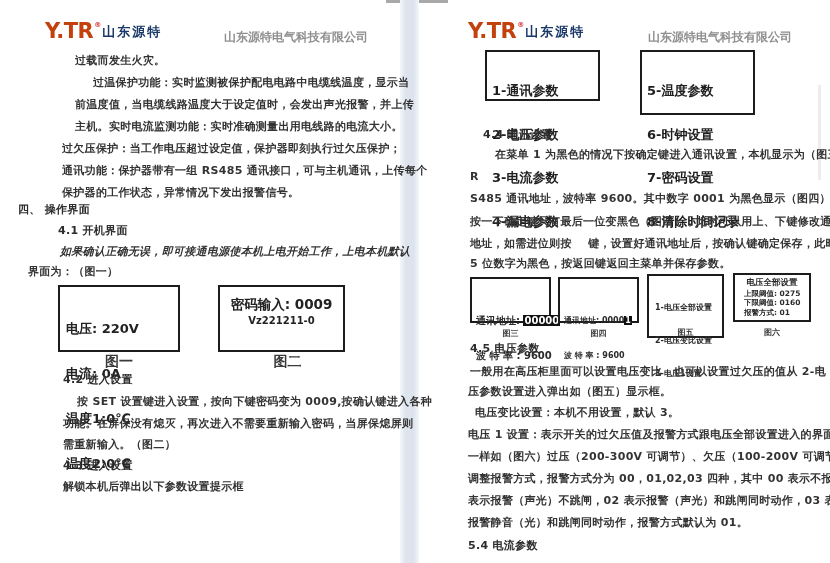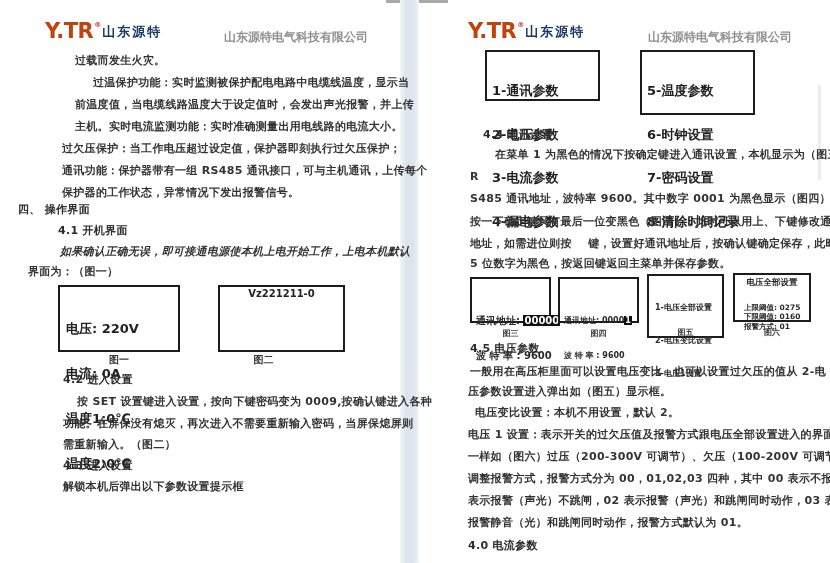--- a/index.html
+++ b/index.html
@@ -28,32 +28,32 @@
 
   
   .fig-box { position:absolute; box-sizing:border-box; border:2px solid #1c1c1c; background:#fff; color:#222; }
   .fig-caption { position:absolute; font-weight:600; color:#3a3a3a; text-align:center; }
 
   .fig1 { left:58px;  top:285px; width:122px; height:67px; padding:4px 6px; font-size:13px; font-weight:700; line-height:15px; white-space:pre; }
   .fig2 { left:218px; top:285px; width:127px; height:67px; text-align:center; }
   .fig2-title { margin-top:5px;  font-size:12.5px; font-weight:700; }
   .fig2-pass  { margin-top:9px;  font-size:13.5px; font-weight:700; white-space:pre; }
   .fig2-ver   { margin-top:1px;  font-size:10px;   font-weight:600; }
-  .cap-lg { font-size:10px; }
+  .cap-lg { font-size:14px; }
 
   .menu-box { position:absolute; box-sizing:border-box; border:2px solid #1c1c1c; background:#fff;
               padding:3px 5px; font-size:13px; font-weight:700; line-height:14.5px; color:#1e1e1e; white-space:pre; }
 
   .fig-sm { font-weight:700; color:#2a2a2a; }
   .fig3 { left:470px; top:277px; width:81px; height:46px; padding:13px 4px 0 4px; font-size:10px; line-height:11.5px; white-space:pre; }
   .fig4 { left:558px; top:277px; width:81px; height:46px; padding:13px 4px 0 4px; font-size:8px; line-height:11.5px; white-space:pre; }
   .inv  { background:#111; color:#fff; padding:0 1px; }
   .fig5 { left:647px; top:274px; width:77px; height:64px; padding:4px 0 0 6px; font-size:8px; line-height:11px; white-space:pre; }
   .fig6 { left:733px; top:273px; width:78px; height:49px; padding:3px 0 0 0; font-size:7.5px; line-height:9.5px; }
-  .fig6-title { text-align:center; font-size:8.5px; font-weight:700; margin-bottom:15px; }
+  .fig6-title { text-align:center; font-size:8.5px; font-weight:700; margin-bottom:1px; }
   .fig6-line  { padding-left:9px; white-space:pre; }
   .cap-sm { font-size:8px; }
 </style>
 </head>
 <body>
 
 <div class="stage">
 
   <div class="divider-topbar"></div>
   <div class="divider"></div>
@@ -83,23 +83,24 @@
 
     <div class="fig-box fig1">
       <div>电压: 220V</div>
       <div>电流: 0A</div>
       <div>温度1:0℃</div>
       <div>温度2:0℃</div>
     </div>
     <div class="fig-caption cap-lg" style="left:58px; top:353px; width:122px;">图一</div>
 
     <div class="fig-box fig2">
+      <div class="fig2-pass">密码输入: 0009</div>
       <div class="fig2-ver">Vz221211-0</div>
     </div>
-    <div class="fig-caption cap-lg" style="left:200px; top:353px; width:127px;font-family:Liberation Serif, serif;">图二</div>
+    <div class="fig-caption cap-lg" style="left:224px; top:353px; width:127px;font-family:Liberation Serif, serif;">图二</div>
 
     <div class="ln hd" style="left:63px; top:374px;">4.2 进入设置</div>
     <div class="ln" style="left:77px; top:396px;">按 SET 设置键进入设置，按向下键密码变为 0009,按确认键进入各种</div>
     <div class="ln" style="left:63px; top:418px;">功能。在屏保没有熄灭，再次进入不需要重新输入密码，当屏保熄屏则</div>
     <div class="ln" style="left:63px; top:439px;">需重新输入。（图二）</div>
     <div class="ln hd" style="left:63px; top:460px;">4.3 进入设置</div>
     <div class="ln" style="left:63px; top:481px;">解锁本机后弹出以下参数设置提示框</div>
   </div>
 
   <div>
@@ -155,22 +156,22 @@
       <div class="fig6-title">电压全部设置</div>
       <div class="fig6-line">上限阈值: 0275</div>
       <div class="fig6-line">下限阈值: 0160</div>
       <div class="fig6-line">报警方式: 01</div>
     </div>
     <div class="fig-caption cap-sm" style="left:733px; top:327px; width:78px;">图六</div>
 
     <div class="ln hd" style="left:470px; top:343px;">4.5 电压参数</div>
     <div class="ln" style="left:470px; top:366px;">一般用在高压柜里面可以设置电压变比，也可以设置过欠压的值从 2-电</div>
     <div class="ln" style="left:468px; top:386px;">压参数设置进入弹出如（图五）显示框。</div>
-    <div class="ln" style="left:475px; top:407px;">电压变比设置：本机不用设置，默认 2。</div>
+    <div class="ln" style="left:475px; top:407px;">电压变比设置：本机不用设置，默认 3。</div>
     <div class="ln" style="left:468px; top:429px;">电压 1 设置：表示开关的过欠压值及报警方式跟电压全部设置进入的界面</div>
     <div class="ln" style="left:468px; top:451px;">一样如（图六）过压（200-300V 可调节）、欠压（100-200V 可调节）可以</div>
     <div class="ln" style="left:468px; top:473px;">调整报警方式，报警方式分为 00，01,02,03 四种，其中 00 表示不报警，01</div>
     <div class="ln" style="left:468px; top:495px;">表示报警（声光）不跳闸，02 表示报警（声光）和跳闸同时动作，03 表示</div>
     <div class="ln" style="left:468px; top:517px;">报警静音（光）和跳闸同时动作，报警方式默认为 01。</div>
-    <div class="ln hd" style="left:468px; top:540px;">4.0 电流参数</div>
+    <div class="ln hd" style="left:468px; top:540px;">5.4 电流参数</div>
   </div>
 
 </div>
 
 </body></html>

